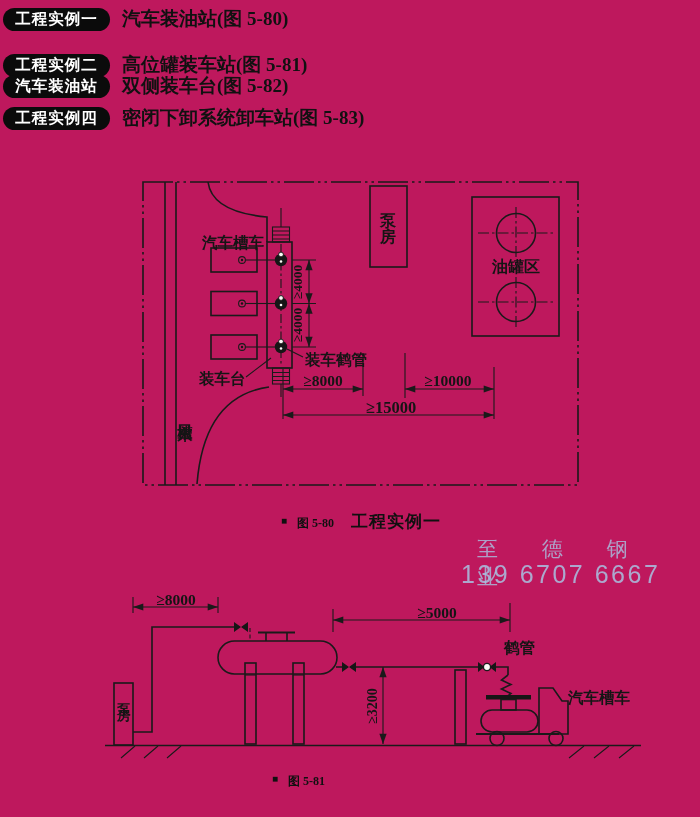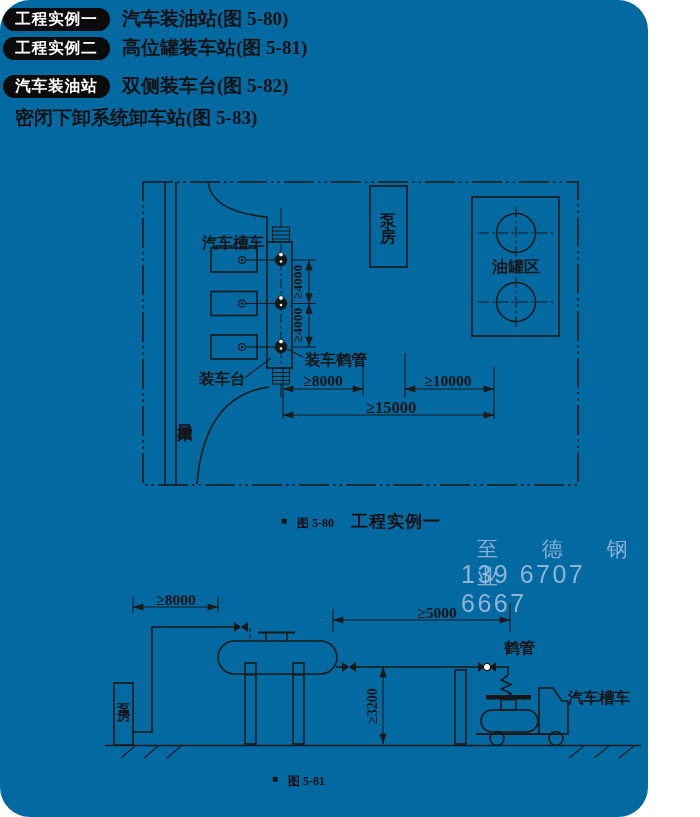--- a/index.html
+++ b/index.html
@@ -1,21 +1,20 @@
 <!DOCTYPE html>
 <html><head>
 <meta charset="utf-8">
 <style>
   html,body{margin:0;padding:0;}
   .page{
-    position:relative;width:648px;height:817px;overflow:hidden;
-    background:#0369a1;
+    position:relative;width:700px;height:817px;overflow:hidden;
+    background:#be185d;
     font-family:"Liberation Serif","DejaVu Serif",serif;
     color:#161616;
-    border-radius:30px;
   }
   
   .ex-row{position:absolute;left:3px;display:flex;align-items:center;height:24px;}
   .badge{
     display:inline-flex;align-items:center;justify-content:center;
     width:107px;height:23px;border-radius:12px;background:#0b0b0b;color:#ffffff;
     font-family:"Liberation Sans","DejaVu Sans",sans-serif;
     font-size:15.5px;font-weight:700;letter-spacing:1px;flex:0 0 auto;
   }
   .ex-text{margin-left:12px;font-size:19px;font-weight:600;white-space:nowrap;color:#111;}
@@ -42,29 +41,30 @@
 </style>
 </head>
 <body>
 
 <div class="page">
 
   <div class="ex-row" style="top:7px">
     <span class="badge">工程实例一</span>
     <span class="ex-text">汽车装油站(图 5-80)</span>
   </div>
-  <div class="ex-row" style="top:36px">
+  <div class="ex-row" style="top:53px">
     <span class="badge">工程实例二</span>
     <span class="ex-text">高位罐装车站(图 5-81)</span>
   </div>
   <div class="ex-row" style="top:74px">
     <span class="badge">汽车装油站</span>
     <span class="ex-text">双侧装车台(图 5-82)</span>
   </div>
   <div class="ex-row" style="top:106px">
+    <span class="badge">工程实例四</span>
     <span class="ex-text">密闭下卸系统卸车站(图 5-83)</span>
   </div>
 
   <svg width="700" height="817" viewBox="0 0 700 817">
     <defs>
       <marker id="arr" viewBox="0 0 10 8" refX="9.4" refY="4" markerWidth="11" markerHeight="8.5" orient="auto-start-reverse">
         <path d="M0.6,0.9 L9.4,4 L0.6,7.1 Z" fill="#1a1a1a"></path>
       </marker>
     </defs>
 

